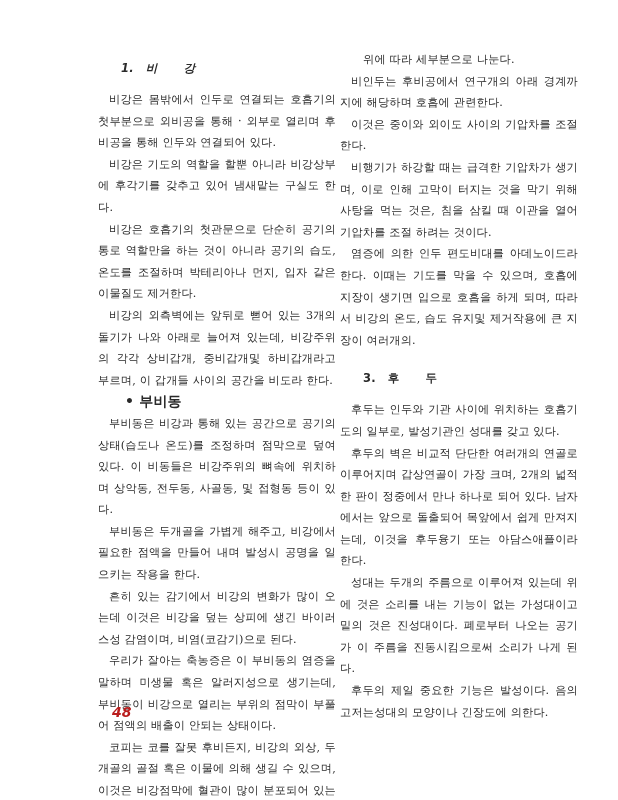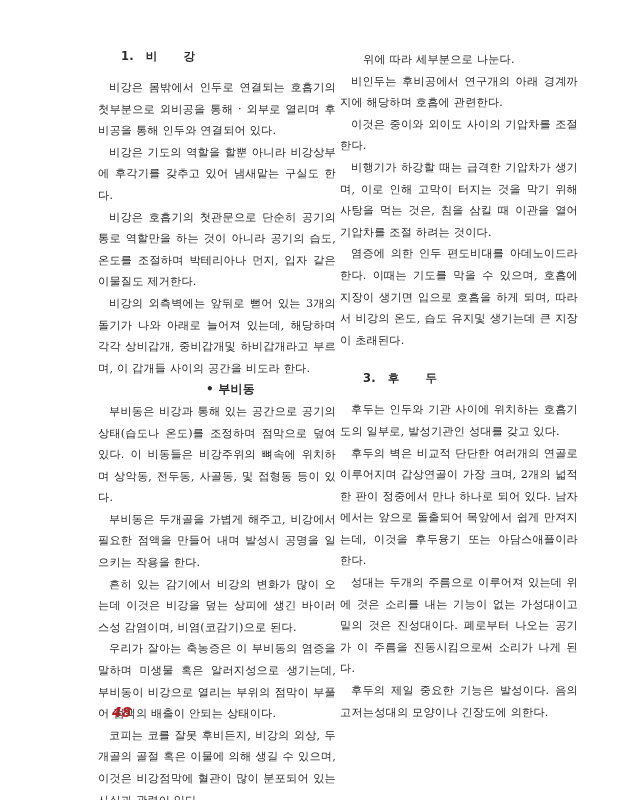--- a/index.html
+++ b/index.html
@@ -3,56 +3,56 @@
   <meta charset="utf-8">
   <style>
     html, body { margin: 0; padding: 0; }
     body {
       width: 618px; height: 800px; background: #ffffff; position: relative; overflow: hidden;
       font-family: "DejaVu Serif", serif; color: #2a2a2a;
     }
     .col { position: absolute; top: 0; width: 238px; font-size: 11.2px; line-height: 21.6px; letter-spacing: 0.2px; }
     .col-left { left: 98px; top: 43px; }
     .col-right { left: 340px; top: 49px; }
-    .col-left .head-first { margin-top: 0; }
+    .col-left .head-first { margin-top: 12px; font-style: italic; }
     p { margin: 0; text-indent: 11px; text-align: justify; }
     p.cont { text-indent: 0; margin-left: 23px; }
     .heading { font-family: "DejaVu Sans", sans-serif; font-weight: bold; font-size: 11.5px; margin: 0 0 8px 23px; height: 26px; line-height: 26px; }
     .heading .num { margin-right: 12px; }
     .heading .ch2 { margin-left: 26px; }
-    .subhead { font-family: "DejaVu Sans", sans-serif; font-weight: bold; font-size: 12px; margin-left: 27px; text-align: center; }
+    .subhead { font-family: "DejaVu Sans", sans-serif; font-weight: bold; font-size: 14px; margin-left: 27px; }
     .spacer { height: 14px; }
     .page-num { position: absolute; left: 112px; top: 704px; font-family: "DejaVu Sans", sans-serif; font-weight: bold; font-style: italic; font-size: 14px; color: #b91c1c; }
   </style>
 </head>
 <body>
 
 <div class="col col-left">
   <div class="heading head-first">
     <span class="num">1.</span><span>비</span><span class="ch2">강</span>
   </div>
   <p>비강은 몸밖에서 인두로 연결되는 호흡기의 첫부분으로 외비공을 통해 · 외부로 열리며 후비공을 통해 인두와 연결되어 있다.</p>
   <p>비강은 기도의 역할을 할뿐 아니라 비강상부에 후각기를 갖추고 있어 냄새맡는 구실도 한다.</p>
   <p>비강은 호흡기의 첫관문으로 단순히 공기의 통로 역할만을 하는 것이 아니라 공기의 습도, 온도를 조절하며 박테리아나 먼지, 입자 같은 이물질도 제거한다.</p>
-  <p>비강의 외측벽에는 앞뒤로 뻗어 있는 3개의 돌기가 나와 아래로 늘어져 있는데, 해당하며 각각 상비갑개, 중비갑개및 하비갑개라고 부르며, 이 갑개들 사이의 공간을 비도라 한다.</p>
+  <p>비강의 외측벽에는 앞뒤로 뻗어 있는 3개의 돌기가 나와 아래로 늘어져 있는데, 비강주위의 각각 상비갑개, 중비갑개및 하비갑개라고 부르며, 이 갑개들 사이의 공간을 비도라 한다.</p>
   <div class="subhead">• 부비동</div>
   <p>부비동은 비강과 통해 있는 공간으로 공기의 상태(습도나 온도)를 조정하며 점막으로 덮여 있다. 이 비동들은 비강주위의 뼈속에 위치하며 상악동, 전두동, 사골동, 및 접형동 등이 있다.</p>
   <p>부비동은 두개골을 가볍게 해주고, 비강에서 필요한 점액을 만들어 내며 발성시 공명을 일으키는 작용을 한다.</p>
   <p>흔히 있는 감기에서 비강의 변화가 많이 오는데 이것은 비강을 덮는 상피에 생긴 바이러스성 감염이며, 비염(코감기)으로 된다.</p>
   <p>우리가 잘아는 축농증은 이 부비동의 염증을 말하며 미생물 혹은 알러지성으로 생기는데, 부비동이 비강으로 열리는 부위의 점막이 부풀어 점액의 배출이 안되는 상태이다.</p>
   <p>코피는 코를 잘못 후비든지, 비강의 외상, 두개골의 골절 혹은 이물에 의해 생길 수 있으며, 이것은 비강점막에 혈관이 많이 분포되어 있는 사실과 관련이 있다.</p>
 
 </div>
 
 <div class="col col-right">
   <p class="cont">위에 따라 세부분으로 나눈다.</p>
   <p>비인두는 후비공에서 연구개의 아래 경계까지에 해당하며 호흡에 관련한다.</p>
   <p>이것은 중이와 외이도 사이의 기압차를 조절한다.</p>
   <p>비행기가 하강할 때는 급격한 기압차가 생기며, 이로 인해 고막이 터지는 것을 막기 위해 사탕을 먹는 것은, 침을 삼킬 때 이관을 열어 기압차를 조절 하려는 것이다.</p>
-  <p>염증에 의한 인두 편도비대를 아데노이드라 한다. 이때는 기도를 막을 수 있으며, 호흡에 지장이 생기면 입으로 호흡을 하게 되며, 따라서 비강의 온도, 습도 유지및 생기는데 큰 지장이 초래된다.</p>
+  <p>염증에 의한 인두 편도비대를 아데노이드라 한다. 이때는 기도를 막을 수 있으며, 호흡에 지장이 생기면 입으로 호흡을 하게 되며, 따라서 비강의 온도, 습도 유지및 제거작용에 큰 지장이 여러개의.</p>
   <div class="spacer"></div>
   <div class="heading">
     <span class="num">3.</span><span>후</span><span class="ch2">두</span>
   </div>
   <p>후두는 인두와 기관 사이에 위치하는 호흡기도의 일부로, 발성기관인 성대를 갖고 있다.</p>
   <p>후두의 벽은 비교적 단단한 여러개의 연골로 이루어지며 갑상연골이 가장 크며, 2개의 넓적한 판이 정중에서 만나 하나로 되어 있다. 남자에서는 앞으로 돌출되어 목앞에서 쉽게 만져지는데, 이것을 후두융기 또는 아담스애플이라 한다.</p>
   <p>성대는 두개의 주름으로 이루어져 있는데 위에 것은 소리를 내는 기능이 없는 가성대이고 밑의 것은 진성대이다. 폐로부터 나오는 공기가 이 주름을 진동시킴으로써 소리가 나게 된다.</p>
   <p>후두의 제일 중요한 기능은 발성이다. 음의 고저는성대의 모양이나 긴장도에 의한다.</p>
 
 </div>

